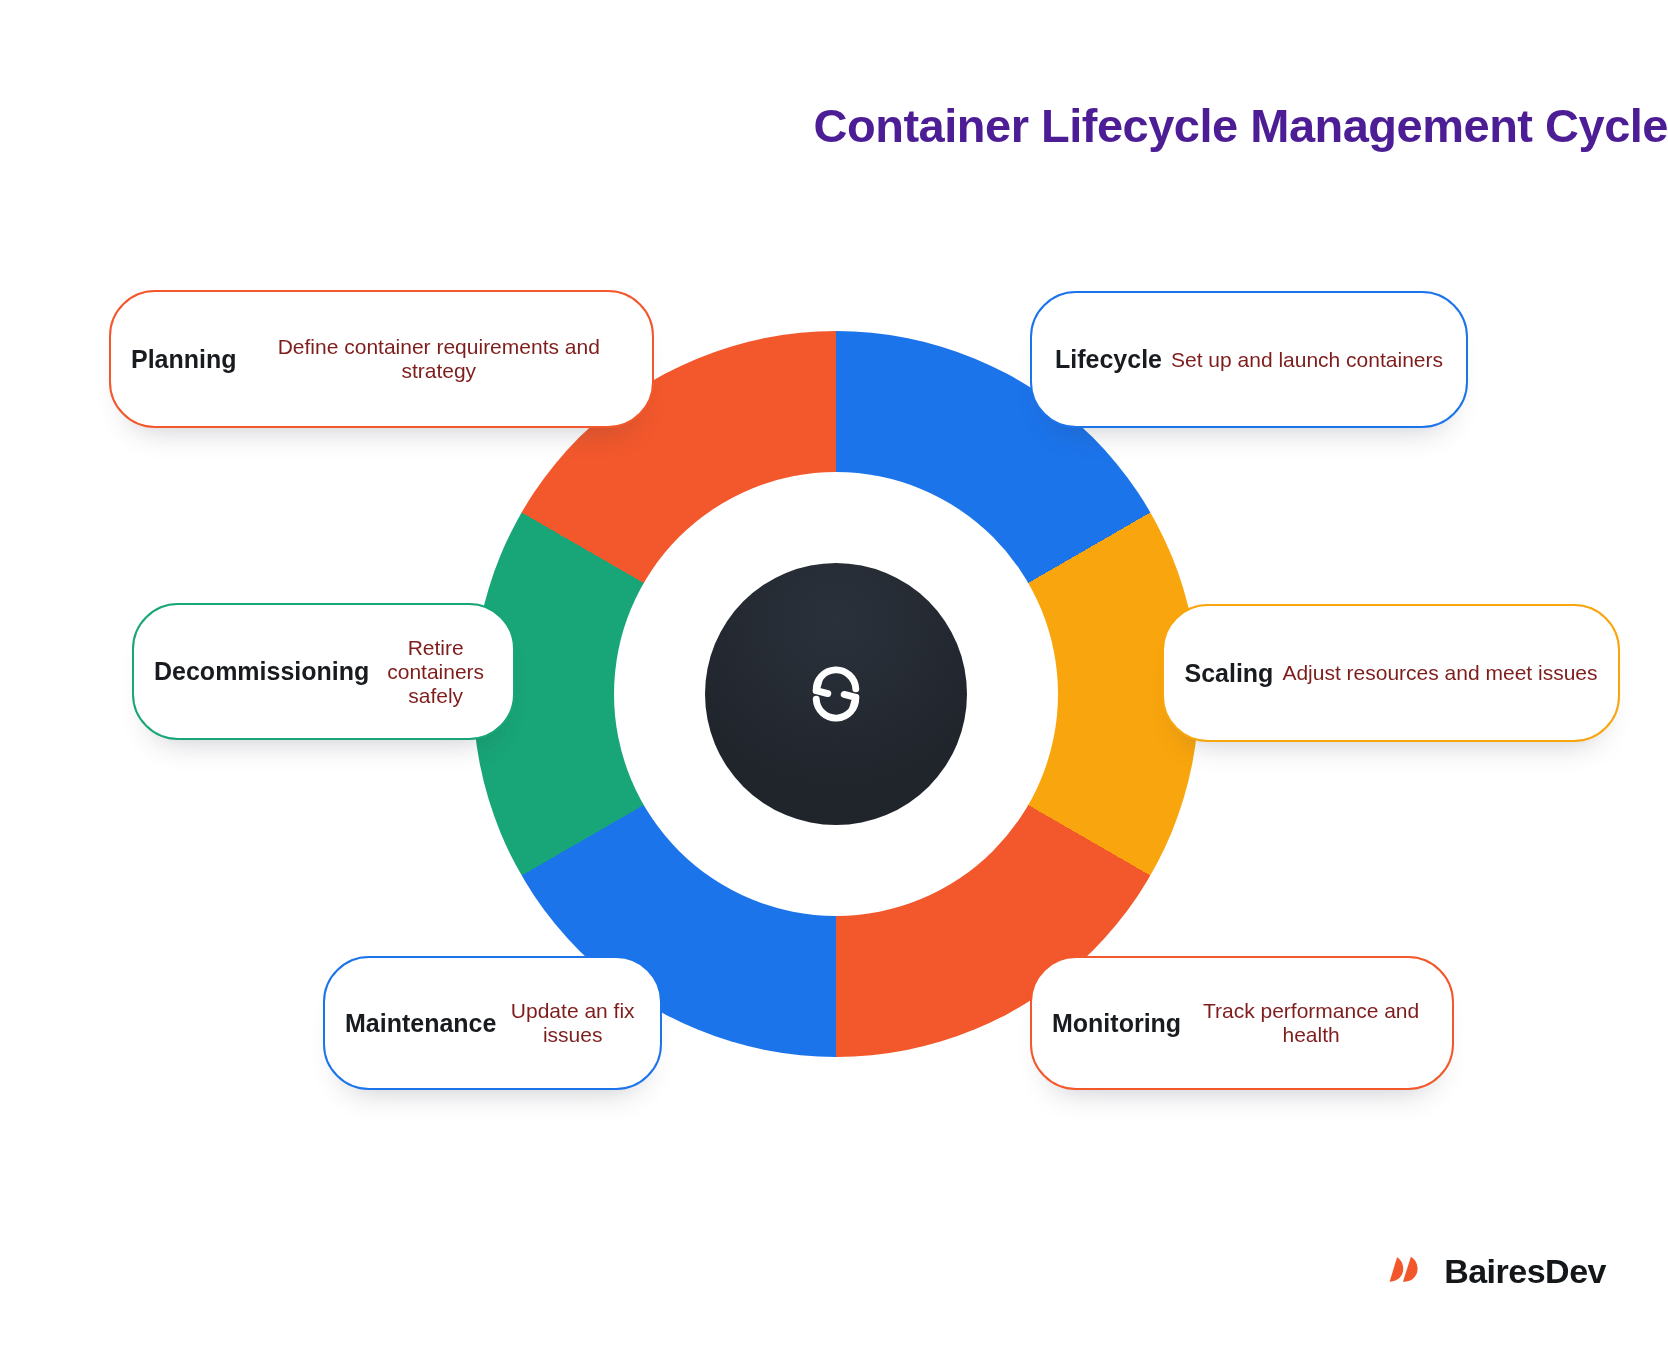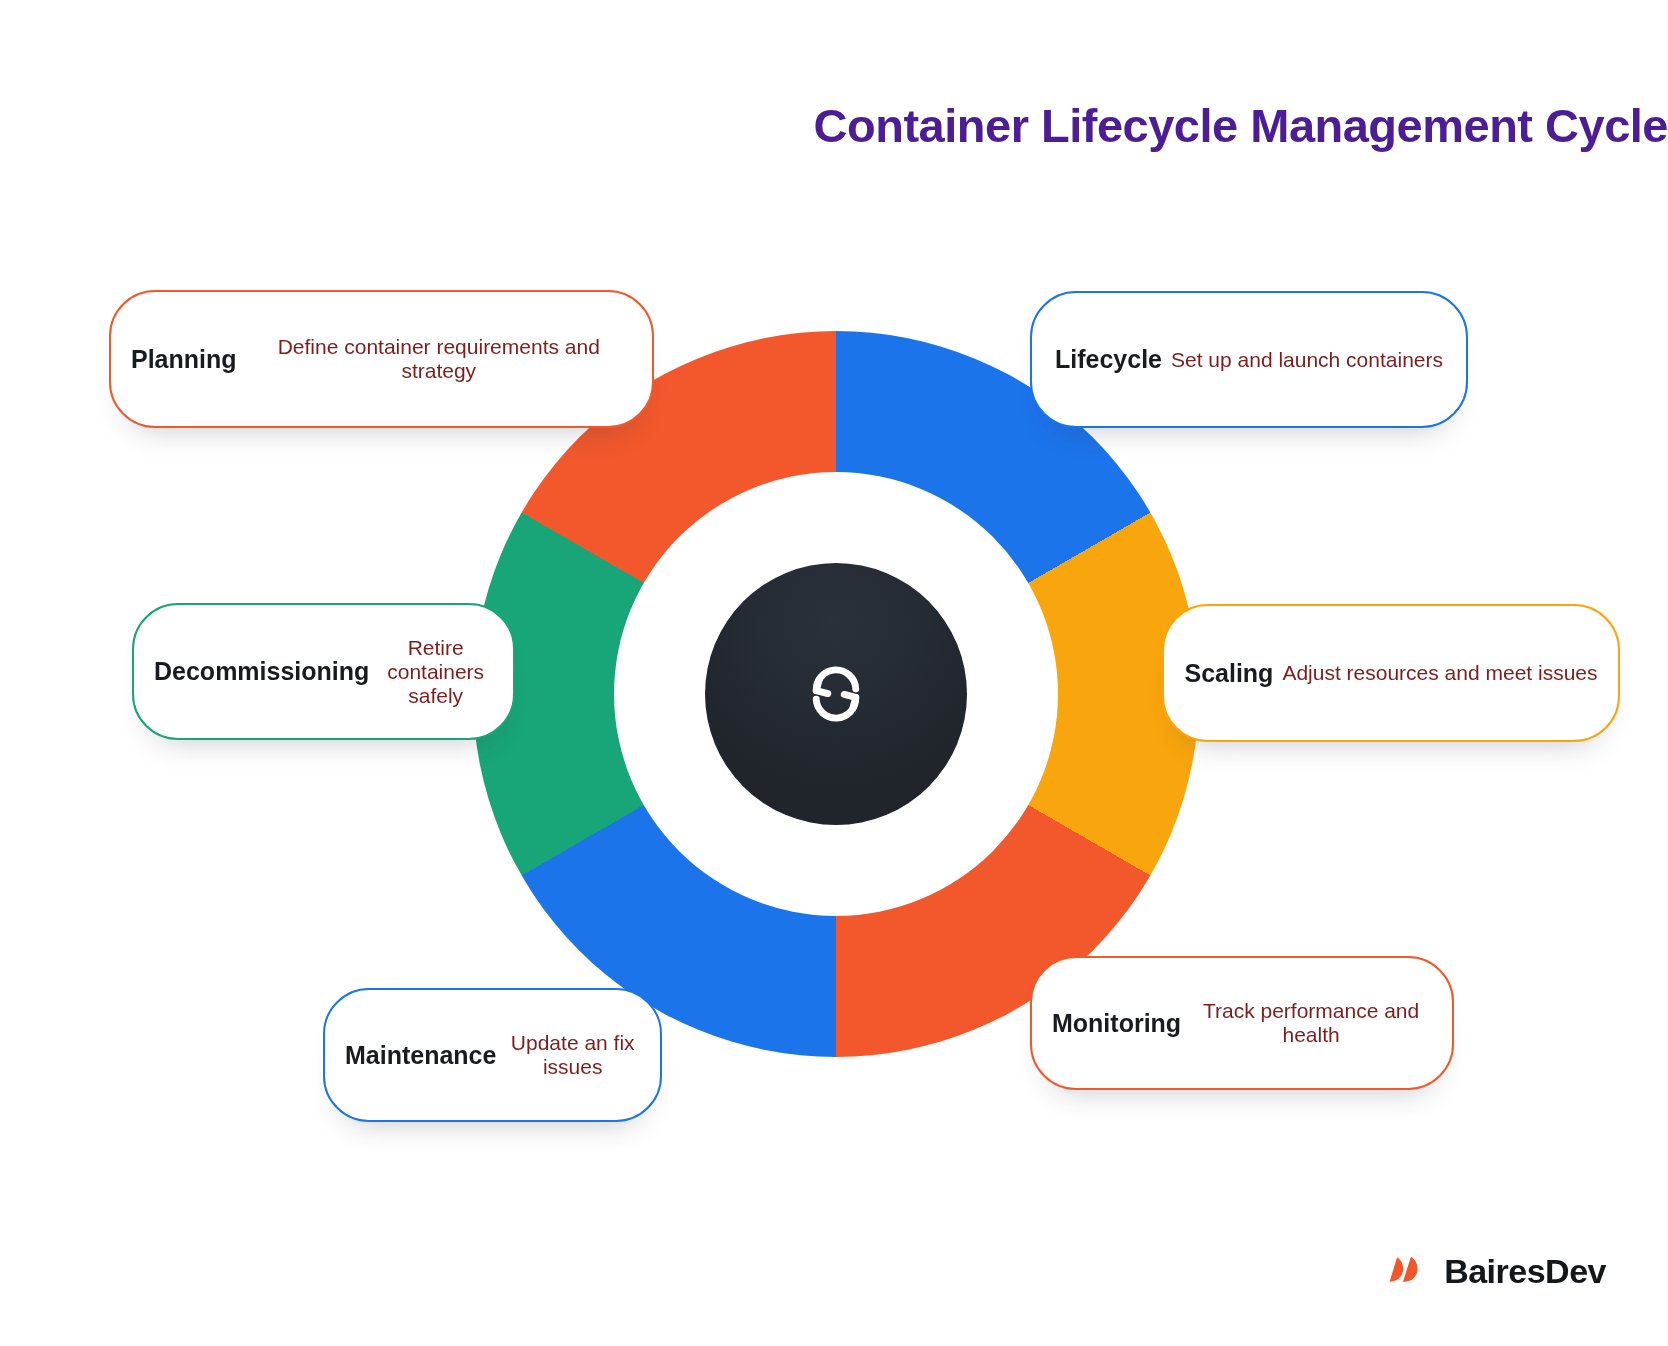--- a/index.html
+++ b/index.html
@@ -77,21 +77,21 @@
   }
   .card-desc {
     font-size: 21px;
     font-weight: 400;
     color: #7f1d1d;
   }
   .card-planning        { left: 109px;  top: 290px; width: 545px; height: 138px; }
   .card-deployment      { left: 1030px; top: 291px; width: 438px; height: 137px; }
   .card-decommissioning { left: 132px;  top: 603px; width: 383px; height: 137px; }
   .card-scaling         { left: 1162px; top: 604px; width: 458px; height: 138px; }
-  .card-maintenance     { left: 323px;  top: 956px; width: 339px; height: 134px; margin-top: 32px; }
+  .card-maintenance     { left: 323px;  top: 956px; width: 339px; height: 134px; }
   .card-monitoring      { left: 1030px; top: 956px; width: 424px; height: 134px; justify-content: center; }
 
   
   .brand {
     position: absolute;
     right: 62px;
     top: 1252px;
     display: flex;
     align-items: center;
     gap: 24px;

